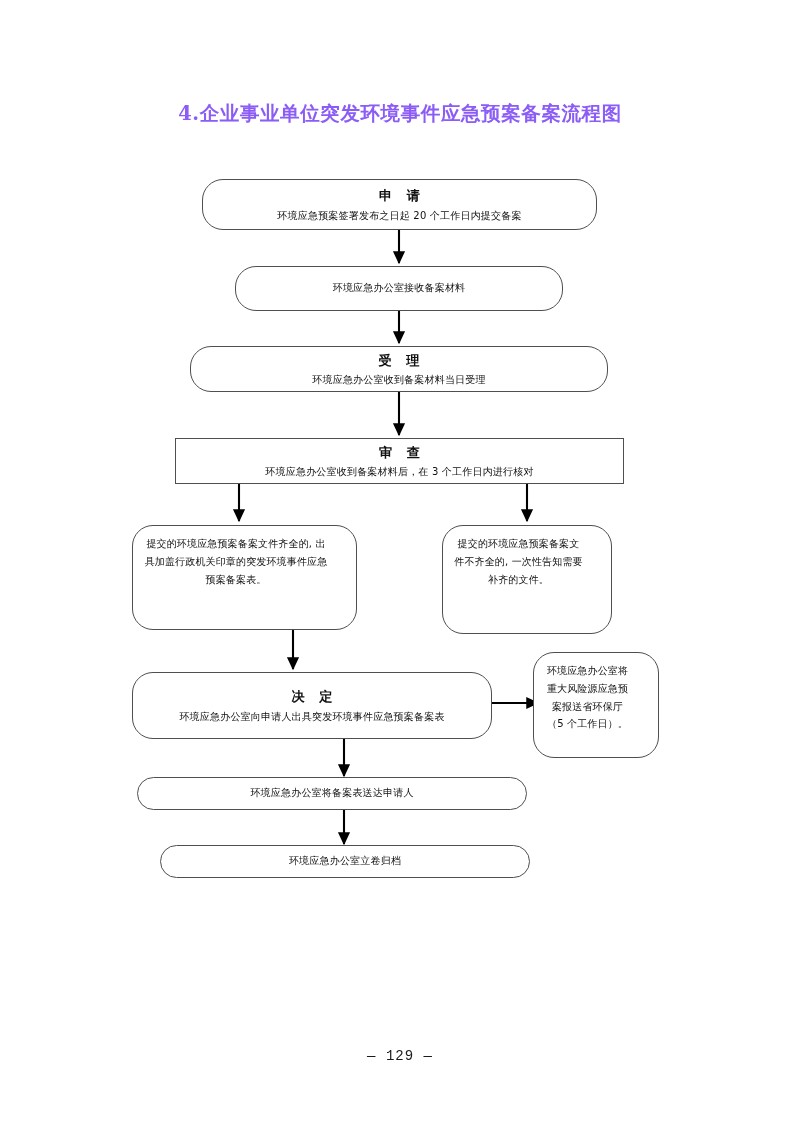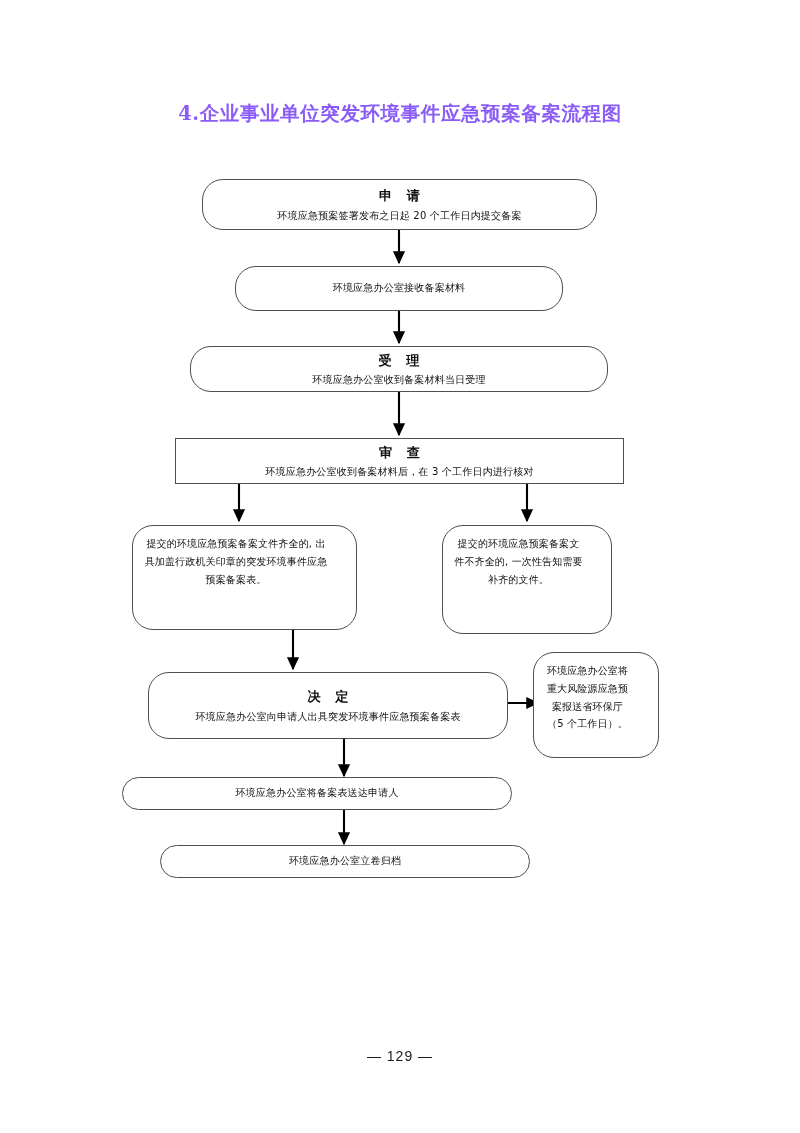--- a/index.html
+++ b/index.html
@@ -86,21 +86,21 @@
   .node.left-align .body {
     line-height: 1.78;
     letter-spacing: 0.15px;
   }
   .page-number {
     position: absolute;
     left: 0;
     top: 1048px;
     width: 800px;
     text-align: center;
-    font-family: Liberation Sans, sans-serif;
+    font-family: Liberation Mono, monospace;
     font-size: 14px;
     color: #1a1a1a;
     letter-spacing: 1px;
   }
 </style>
 </head>
 <body>
 
 <div class="page">
 
@@ -154,30 +154,30 @@
     </div>
 
     <div class="node rounded left-align" style="left:132px; top:525px; width:225px; height:105px;">
       <div class="body">提交的环境应急预案备案文件齐全的, 出具加盖行政机关印章的突发环境事件应急预案备案表。</div>
     </div>
 
     <div class="node rounded left-align" style="left:442px; top:525px; width:170px; height:109px;">
       <div class="body">提交的环境应急预案备案文件不齐全的, 一次性告知需要补齐的文件。</div>
     </div>
 
-    <div class="node rounded" style="left:148px; top:672px; width:360px; height:67px;">
+    <div class="node rounded" style="left:132px; top:672px; width:360px; height:67px;">
       <div class="heading">决 定</div>
       <div class="body">环境应急办公室向申请人出具突发环境事件应急预案备案表</div>
     </div>
 
     <div class="node rounded left-align" style="left:533px; top:652px; width:126px; height:106px;">
       <div class="body">环境应急办公室将重大风险源应急预案报送省环保厅（5 个工作日）。</div>
     </div>
 
-    <div class="node rounded" style="left:122px; top:777px; width:390px; height:33px;">
+    <div class="node rounded" style="left:137px; top:777px; width:390px; height:33px;">
       <div class="body">环境应急办公室将备案表送达申请人</div>
     </div>
 
     <div class="node rounded" style="left:160px; top:845px; width:370px; height:33px;">
       <div class="body">环境应急办公室立卷归档</div>
     </div>
 
   </div>
 
   <div class="page-number">— 129 —</div>

